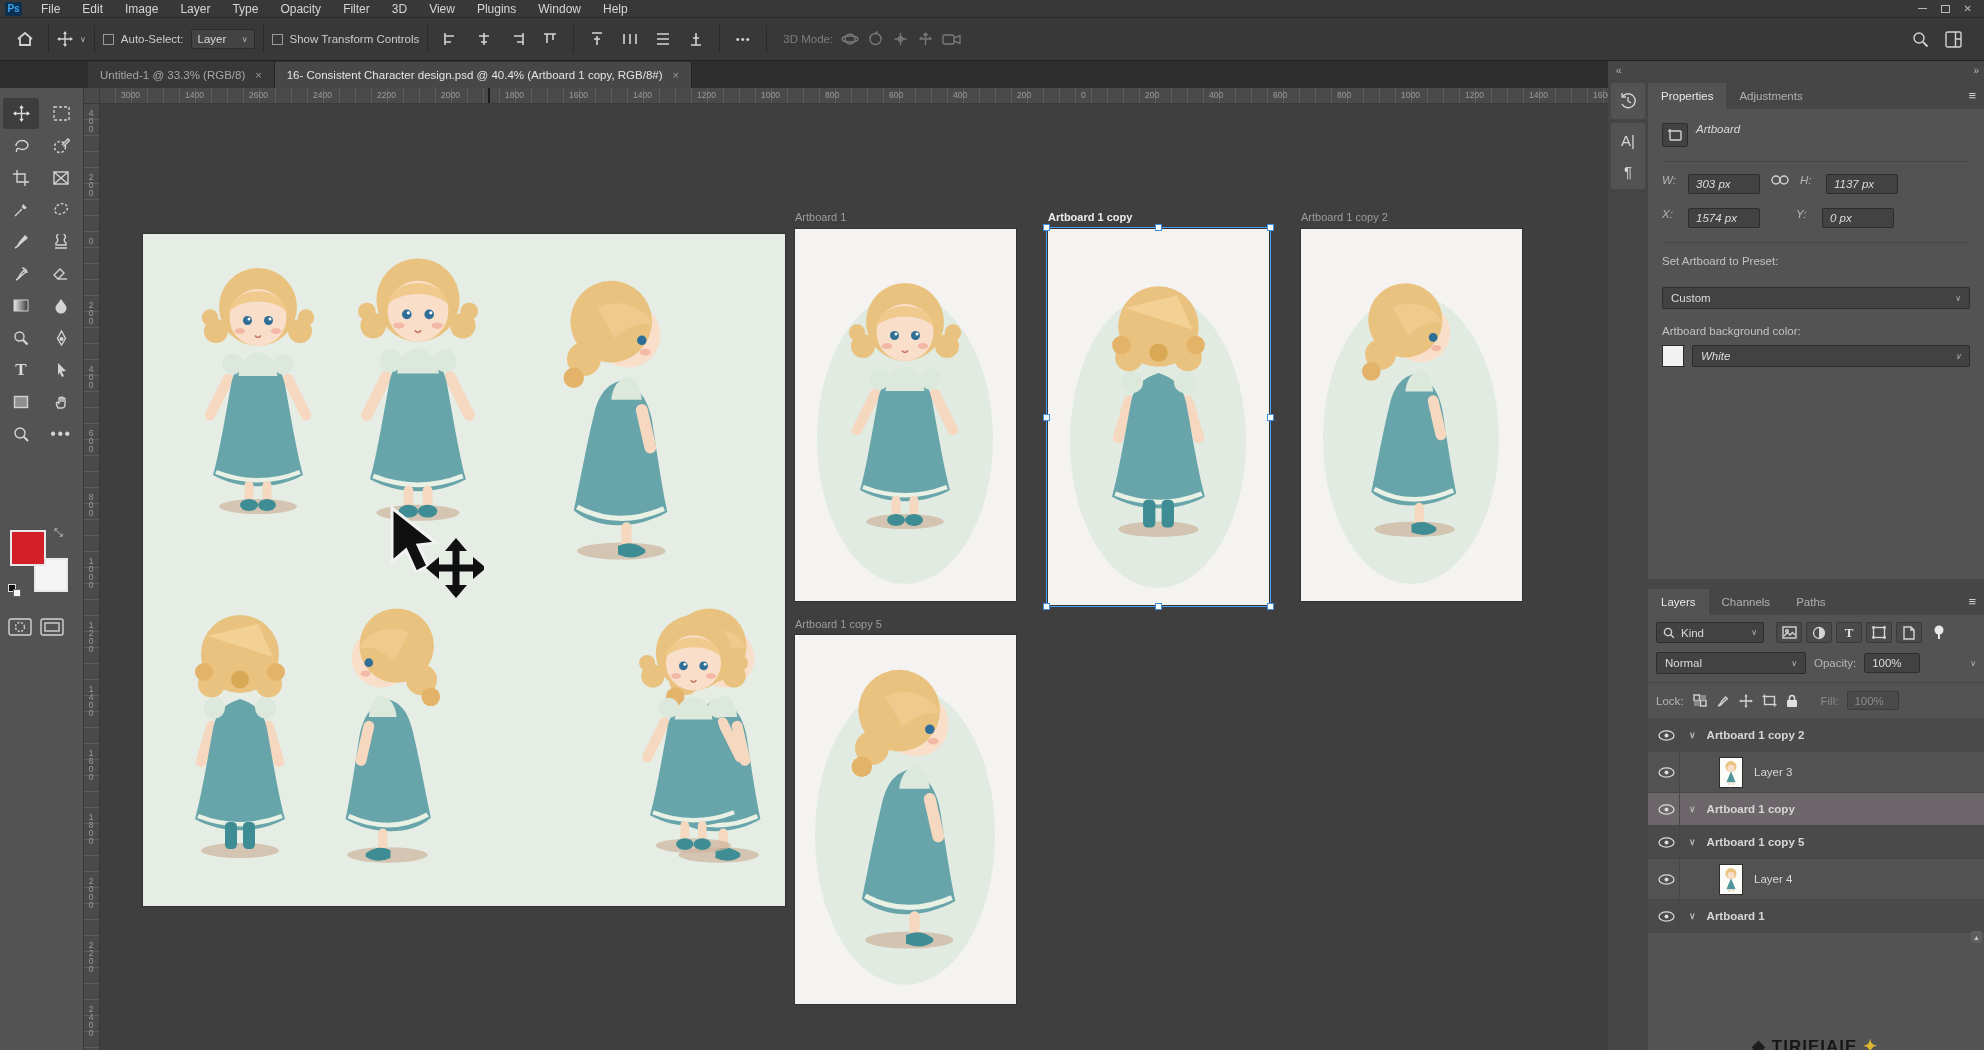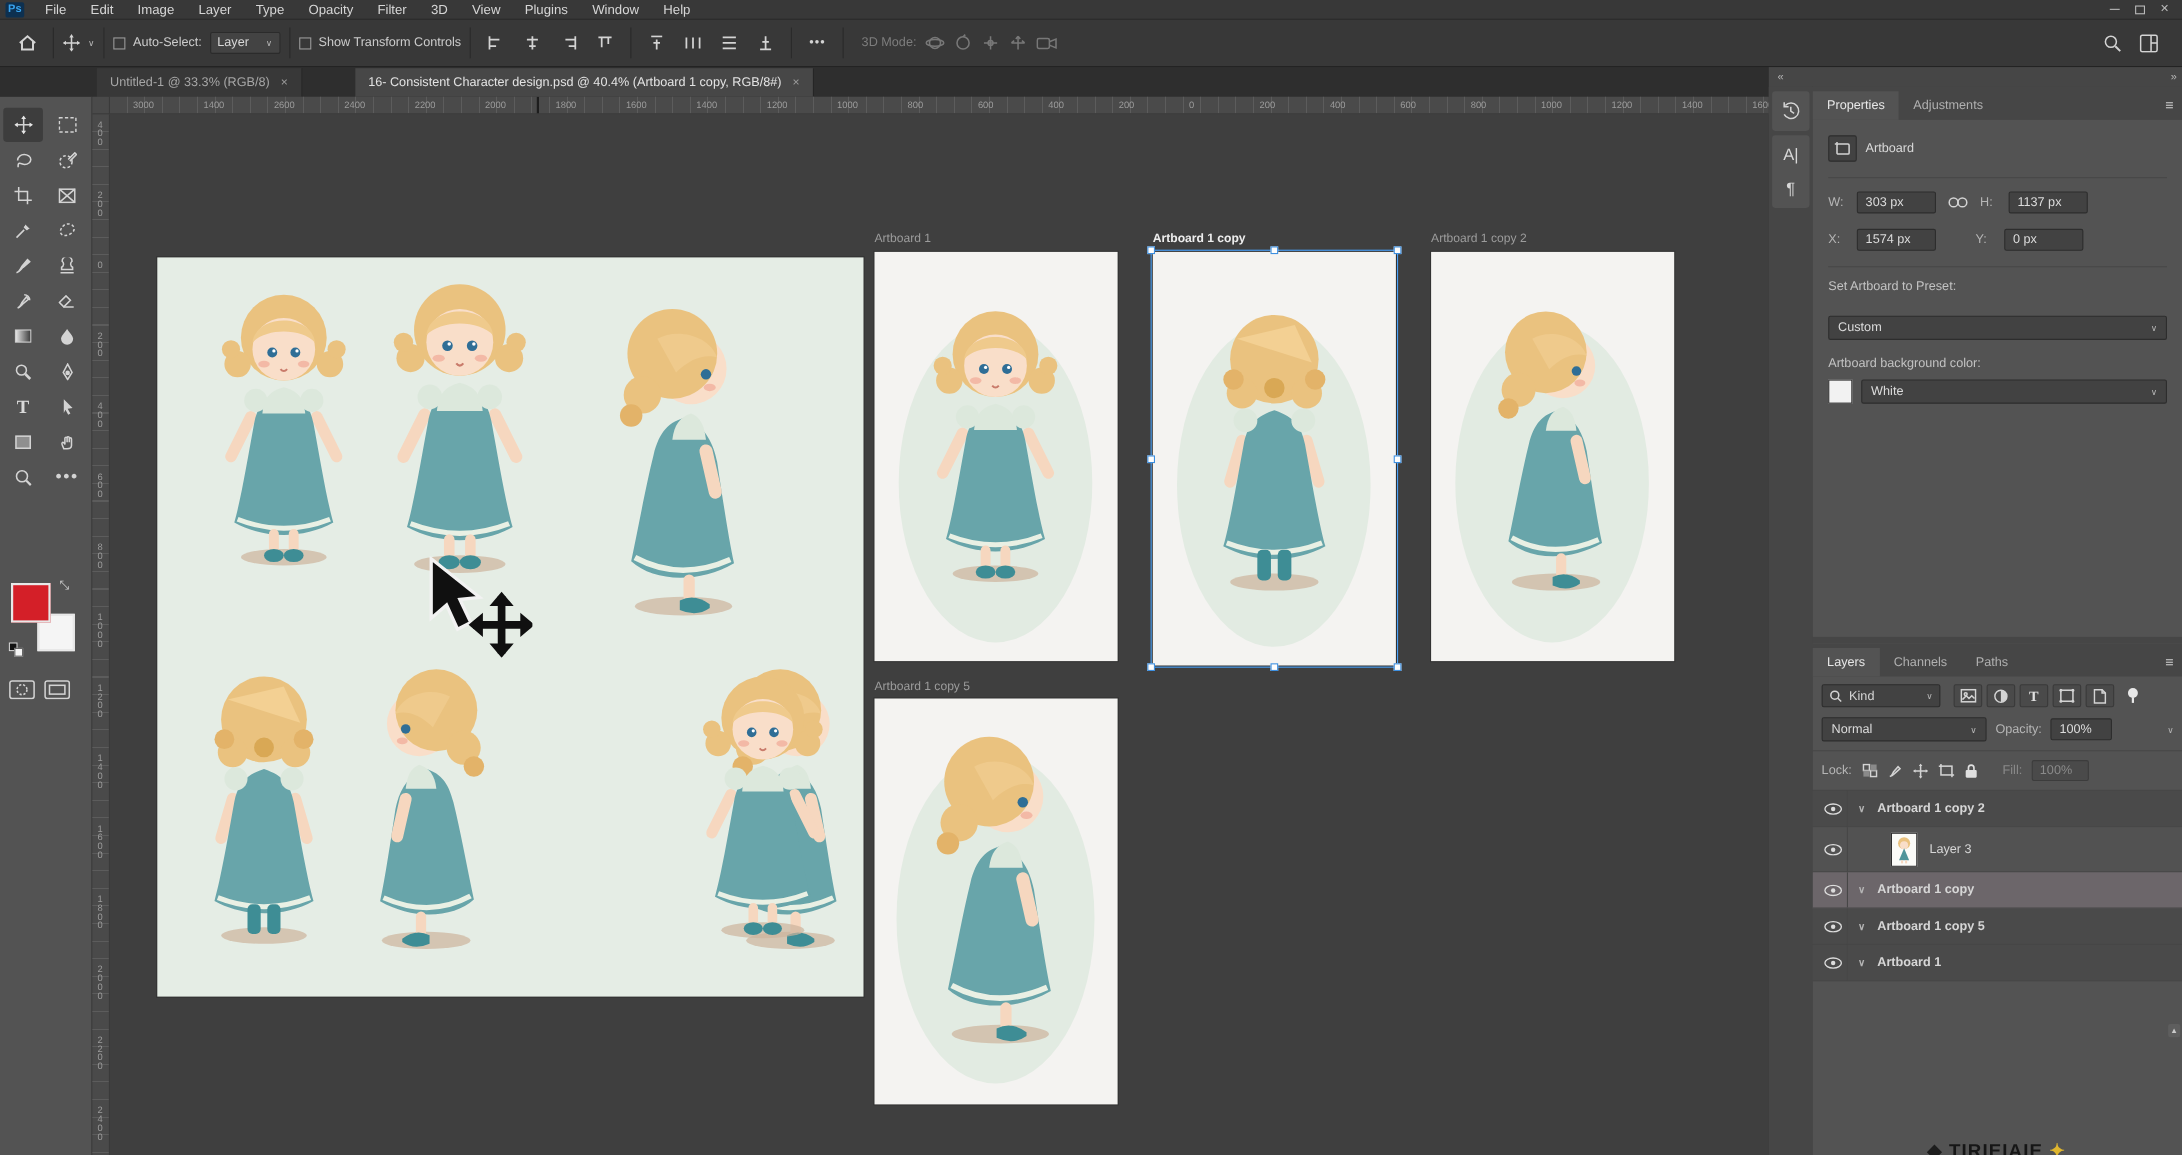--- a/index.html
+++ b/index.html
@@ -36,21 +36,21 @@
   .oicon { width:30px; height:26px; display:flex; align-items:center;
     justify-content:center; border-radius:2px; }
   .dim { color:#7d7d7d; }
   svg.i { stroke:#d3d3d3; fill:none; stroke-width:1.4; }
   svg.ig { stroke:#787878; fill:none; stroke-width:1.4; }
 
   
   .tabbar { position:absolute; left:0; top:61px; width:1608px; height:27px;
     background:#2e2e2e; display:flex; align-items:flex-end; }
   .doc-tab { height:26px; display:flex; align-items:center; gap:10px;
-    padding:0 12px; font-size:11.5px; border-right:1px solid #252525;margin-left:48px; }
+    padding:0 12px; font-size:11.5px; border-right:1px solid #252525; }
   .doc-tab.first { margin-left:88px; background:#383838; color:#a6a6a6; }
   .doc-tab.active { background:#474747; color:#e3e3e3; }
   .tab-close { font-size:11px; color:#9a9a9a; }
 
   
   .toolbar { position:absolute; left:0; top:88px; width:84px; height:962px;
     background:#535353; border-right:1px solid #3a3a3a; }
   .tool-grid { display:grid; grid-template-columns:38px 38px; gap:1px 2px;
     padding:10px 0 0 3px; }
   .tool { width:36px; height:31px; display:flex; align-items:center;
@@ -103,21 +103,21 @@
     flex-direction:column; align-items:center; gap:14px; padding:9px 0; color:#d8d8d8; }
   .panel { position:absolute; left:40px; width:336px; background:#535353; }
   .panel-tabs { height:30px; background:#464646; display:flex; align-items:flex-end;
     font-size:11.5px; color:#b0b0b0; }
   .panel-tab { padding:7px 13px 7px; }
   .panel-tab.active { background:#535353; color:#e8e8e8; }
   .panel-menu { margin-left:auto; color:#cfcfcf; padding:0 8px 6px 0; font-size:13px; }
 
   .props-panel { top:18px; height:500px; }
   .props-body { padding:10px 14px; font-size:11.5px; color:#c2c2c2; }
-  .props-row { display:flex; align-items:center; gap:8px; margin-bottom:14px; }
+  .props-row { display:flex; gap:8px; margin-bottom:14px;font-style:italic; }
   .field { background:#424242; border:1px solid #2d2d2d; border-radius:2px;
     height:20px; min-width:72px; display:flex; align-items:center; padding:0 7px;
     color:#dcdcdc; }
   .flabel { width:18px; color:#b5b5b5; }
   .sel-wide { background:#424242; border:1px solid #2d2d2d; border-radius:2px;
     height:22px; display:flex; align-items:center; padding:0 8px; color:#dcdcdc; }
   .props-sep { height:1px; background:#474747; margin:4px 0 12px; }
   .ab-icon-box { width:26px; height:24px; background:#424242; border:1px solid #2d2d2d;
     display:flex; align-items:center; justify-content:center; border-radius:2px; }
   .color-swatch-white { width:22px; height:22px; background:#f2f2f2; border:1px solid #2a2a2a; }
@@ -864,20 +864,32 @@
           <div class="eye-box">
               <svg width="17" height="11">
                 <ellipse cx="8.5" cy="5.5" rx="7.5" ry="4.6" fill="none" stroke="#dcdcdc" stroke-width="1.2"></ellipse>
                 <circle cx="8.5" cy="5.5" r="2" fill="#dcdcdc"></circle>
               </svg>
             </div>
           <span class="lchev">∨</span>
           <span>Artboard 1 copy 5</span>
         </div>
 
+        <div class="lrow layer">
+          <div class="eye-box">
+              <svg width="17" height="11">
+                <ellipse cx="8.5" cy="5.5" rx="7.5" ry="4.6" fill="none" stroke="#dcdcdc" stroke-width="1.2"></ellipse>
+                <circle cx="8.5" cy="5.5" r="2" fill="#dcdcdc"></circle>
+              </svg>
+            </div>
+          <svg class="lthumb" viewBox="0 0 24 31">
+              <use href="#doll-mini"></use>
+            </svg>
+          <span>Layer 4</span>
+        </div>
 
         <div class="lrow group">
           <div class="eye-box">
               <svg width="17" height="11">
                 <ellipse cx="8.5" cy="5.5" rx="7.5" ry="4.6" fill="none" stroke="#dcdcdc" stroke-width="1.2"></ellipse>
                 <circle cx="8.5" cy="5.5" r="2" fill="#dcdcdc"></circle>
               </svg>
             </div>
           <span class="lchev">∨</span>
           <span>Artboard 1</span>

